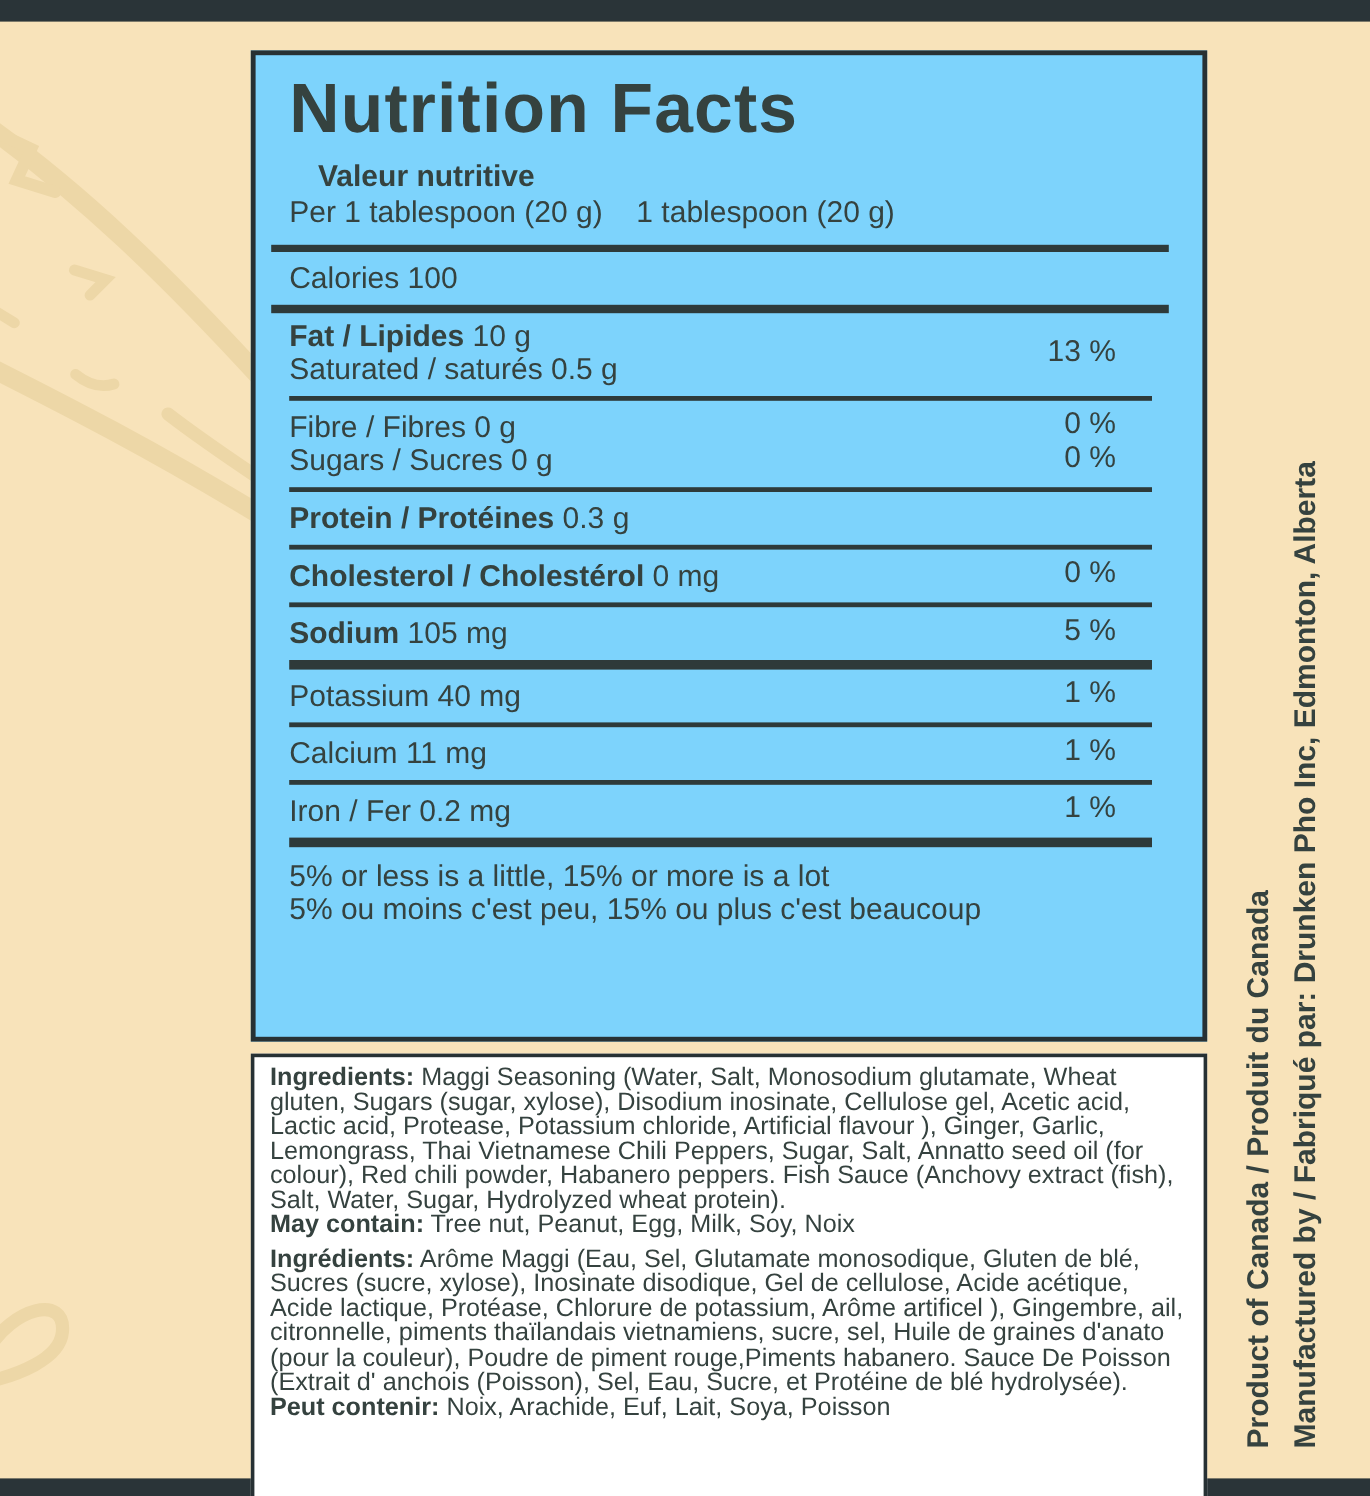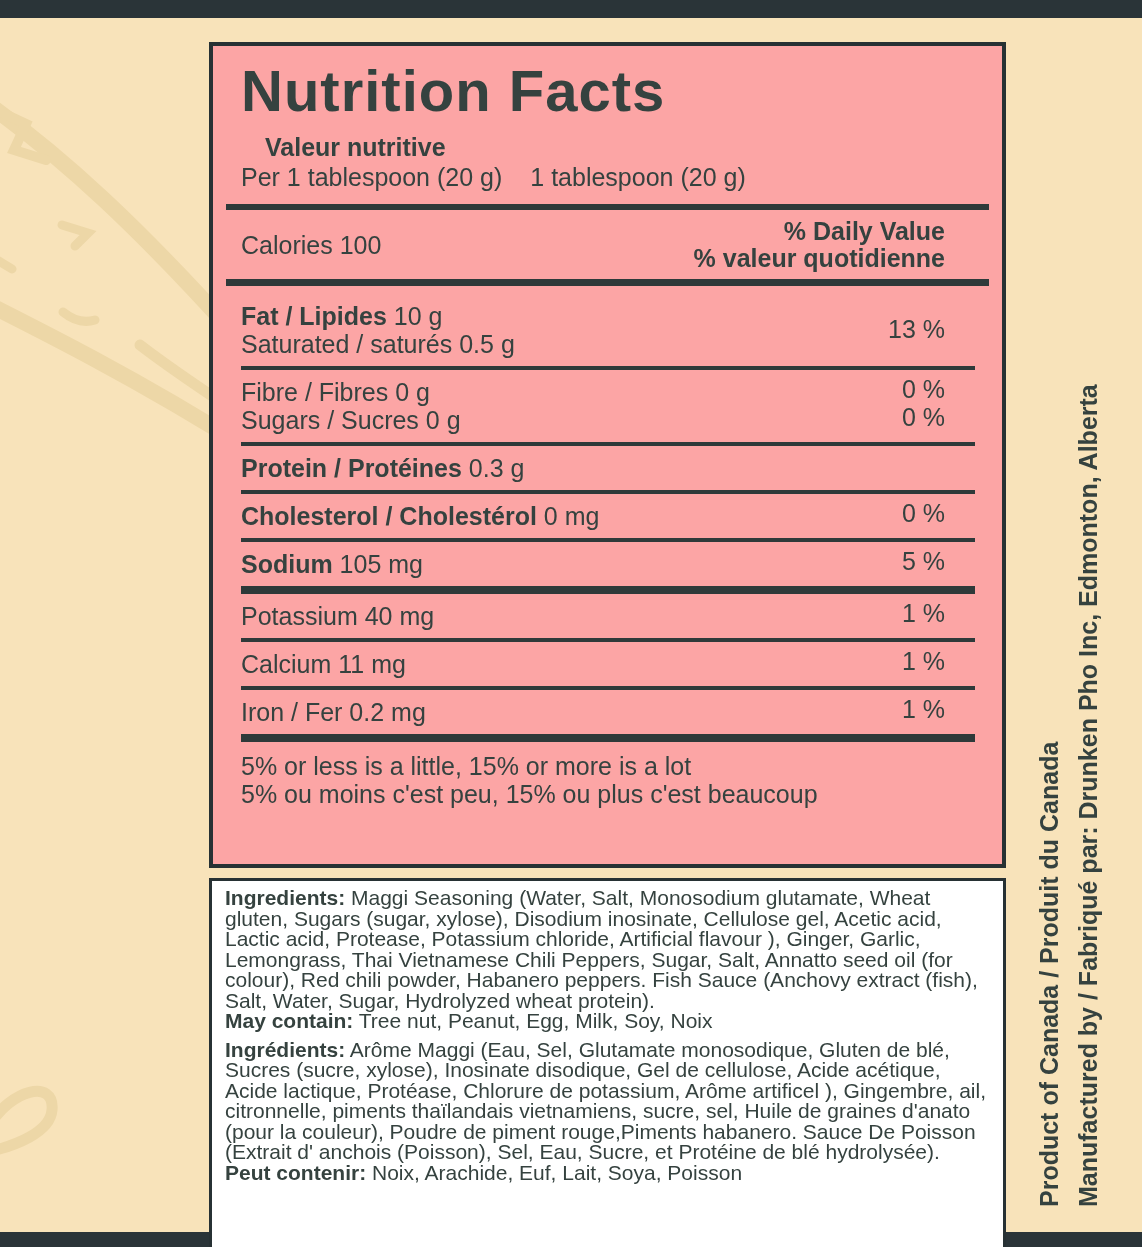--- a/index.html
+++ b/index.html
@@ -9,33 +9,33 @@
     font-family:"Liberation Sans", sans-serif;
   }
   .bar{position:absolute;left:0;width:1142px;background:#2a3438;}
   .bar-top{top:0;height:18px;}
   .bar-bottom{top:1232px;height:15px;}
   .bg-art{position:absolute;left:0;top:0;width:1142px;height:1247px;pointer-events:none;}
 
   
   .nf-box{
     position:absolute;left:209px;top:42px;width:797px;height:826px;
-    background:#fca5a5;border:4px solid #273134;box-sizing:border-box;
-    padding:14px 27px 0 28px;
+    background:#7dd3fc;border:4px solid #273134;box-sizing:border-box;
+    padding:14px 42px 0 28px;
   }
   .nf-title{font-size:58px;font-weight:bold;letter-spacing:1px;line-height:62px;white-space:nowrap;}
   .nf-sub{font-size:25px;font-weight:bold;margin-top:12px;line-height:27px;margin-left:24px;}
   .nf-serving{font-size:25px;margin-top:3px;line-height:27px;}
   .nf-serving .s2{margin-left:28px;}
   .rule-full{height:6px;background:#2e3a3a;margin:13px -14px 0 -15px;}
   .nf-header{display:flex;justify-content:space-between;align-items:center;padding:8px 0 7px 0;}
   .nf-cal{font-size:25px;font-weight:normal;}
   .nf-dv{font-size:25px;font-weight:bold;text-align:right;line-height:27px;padding-right:30px;}
   .rule-full2{height:7px;background:#2e3a3a;margin:0 -14px 0 -15px;}
-  .nrows{margin-top:16px;}
+  .nrows{margin-top:5px;}
   .nline{position:relative;font-size:25px;line-height:28px;padding-right:150px;white-space:nowrap;}
   .nb{font-weight:bold;}
   .pct{position:absolute;right:30px;top:-3px;font-weight:normal;}
   .pct-hi{top:-15px;}
   .div-thin{height:4px;background:#2e3a3a;margin:8px 0;}
   .div-thick{height:8px;background:#2e3a3a;margin:8px 0;}
   .footnote{margin-top:10px;font-size:25px;line-height:28px;}
 
   
   .ing-box{
@@ -75,24 +75,20 @@
 
 <div class="nf-box">
   <div class="nf-title">Nutrition Facts</div>
   <div class="nf-sub">Valeur nutritive</div>
   <div class="nf-serving">
     <span class="s1">Per 1 tablespoon (20 g)</span><span class="s2">1 tablespoon (20 g)</span>
   </div>
   <div class="rule-full"></div>
   <div class="nf-header">
     <div class="nf-cal">Calories 100</div>
-    <div class="nf-dv">
-      <div>% Daily Value</div>
-      <div>% valeur quotidienne</div>
-    </div>
   </div>
   <div class="rule-full2"></div>
 
   <div class="nrows">
     <div class="nline"><span class="nb">Fat / Lipides</span><span> 10 g</span><span class="pct"></span></div>
     <div class="nline"><span class="nb"></span><span>Saturated / saturés 0.5 g</span><span class="pct pct-hi">13 %</span></div>
     <div class="div-thin"></div>
 
     <div class="nline"><span class="nb"></span><span>Fibre / Fibres 0 g</span><span class="pct">0 %</span></div>
     <div class="nline"><span class="nb"></span><span>Sugars / Sucres 0 g</span><span class="pct">0 %</span></div>

